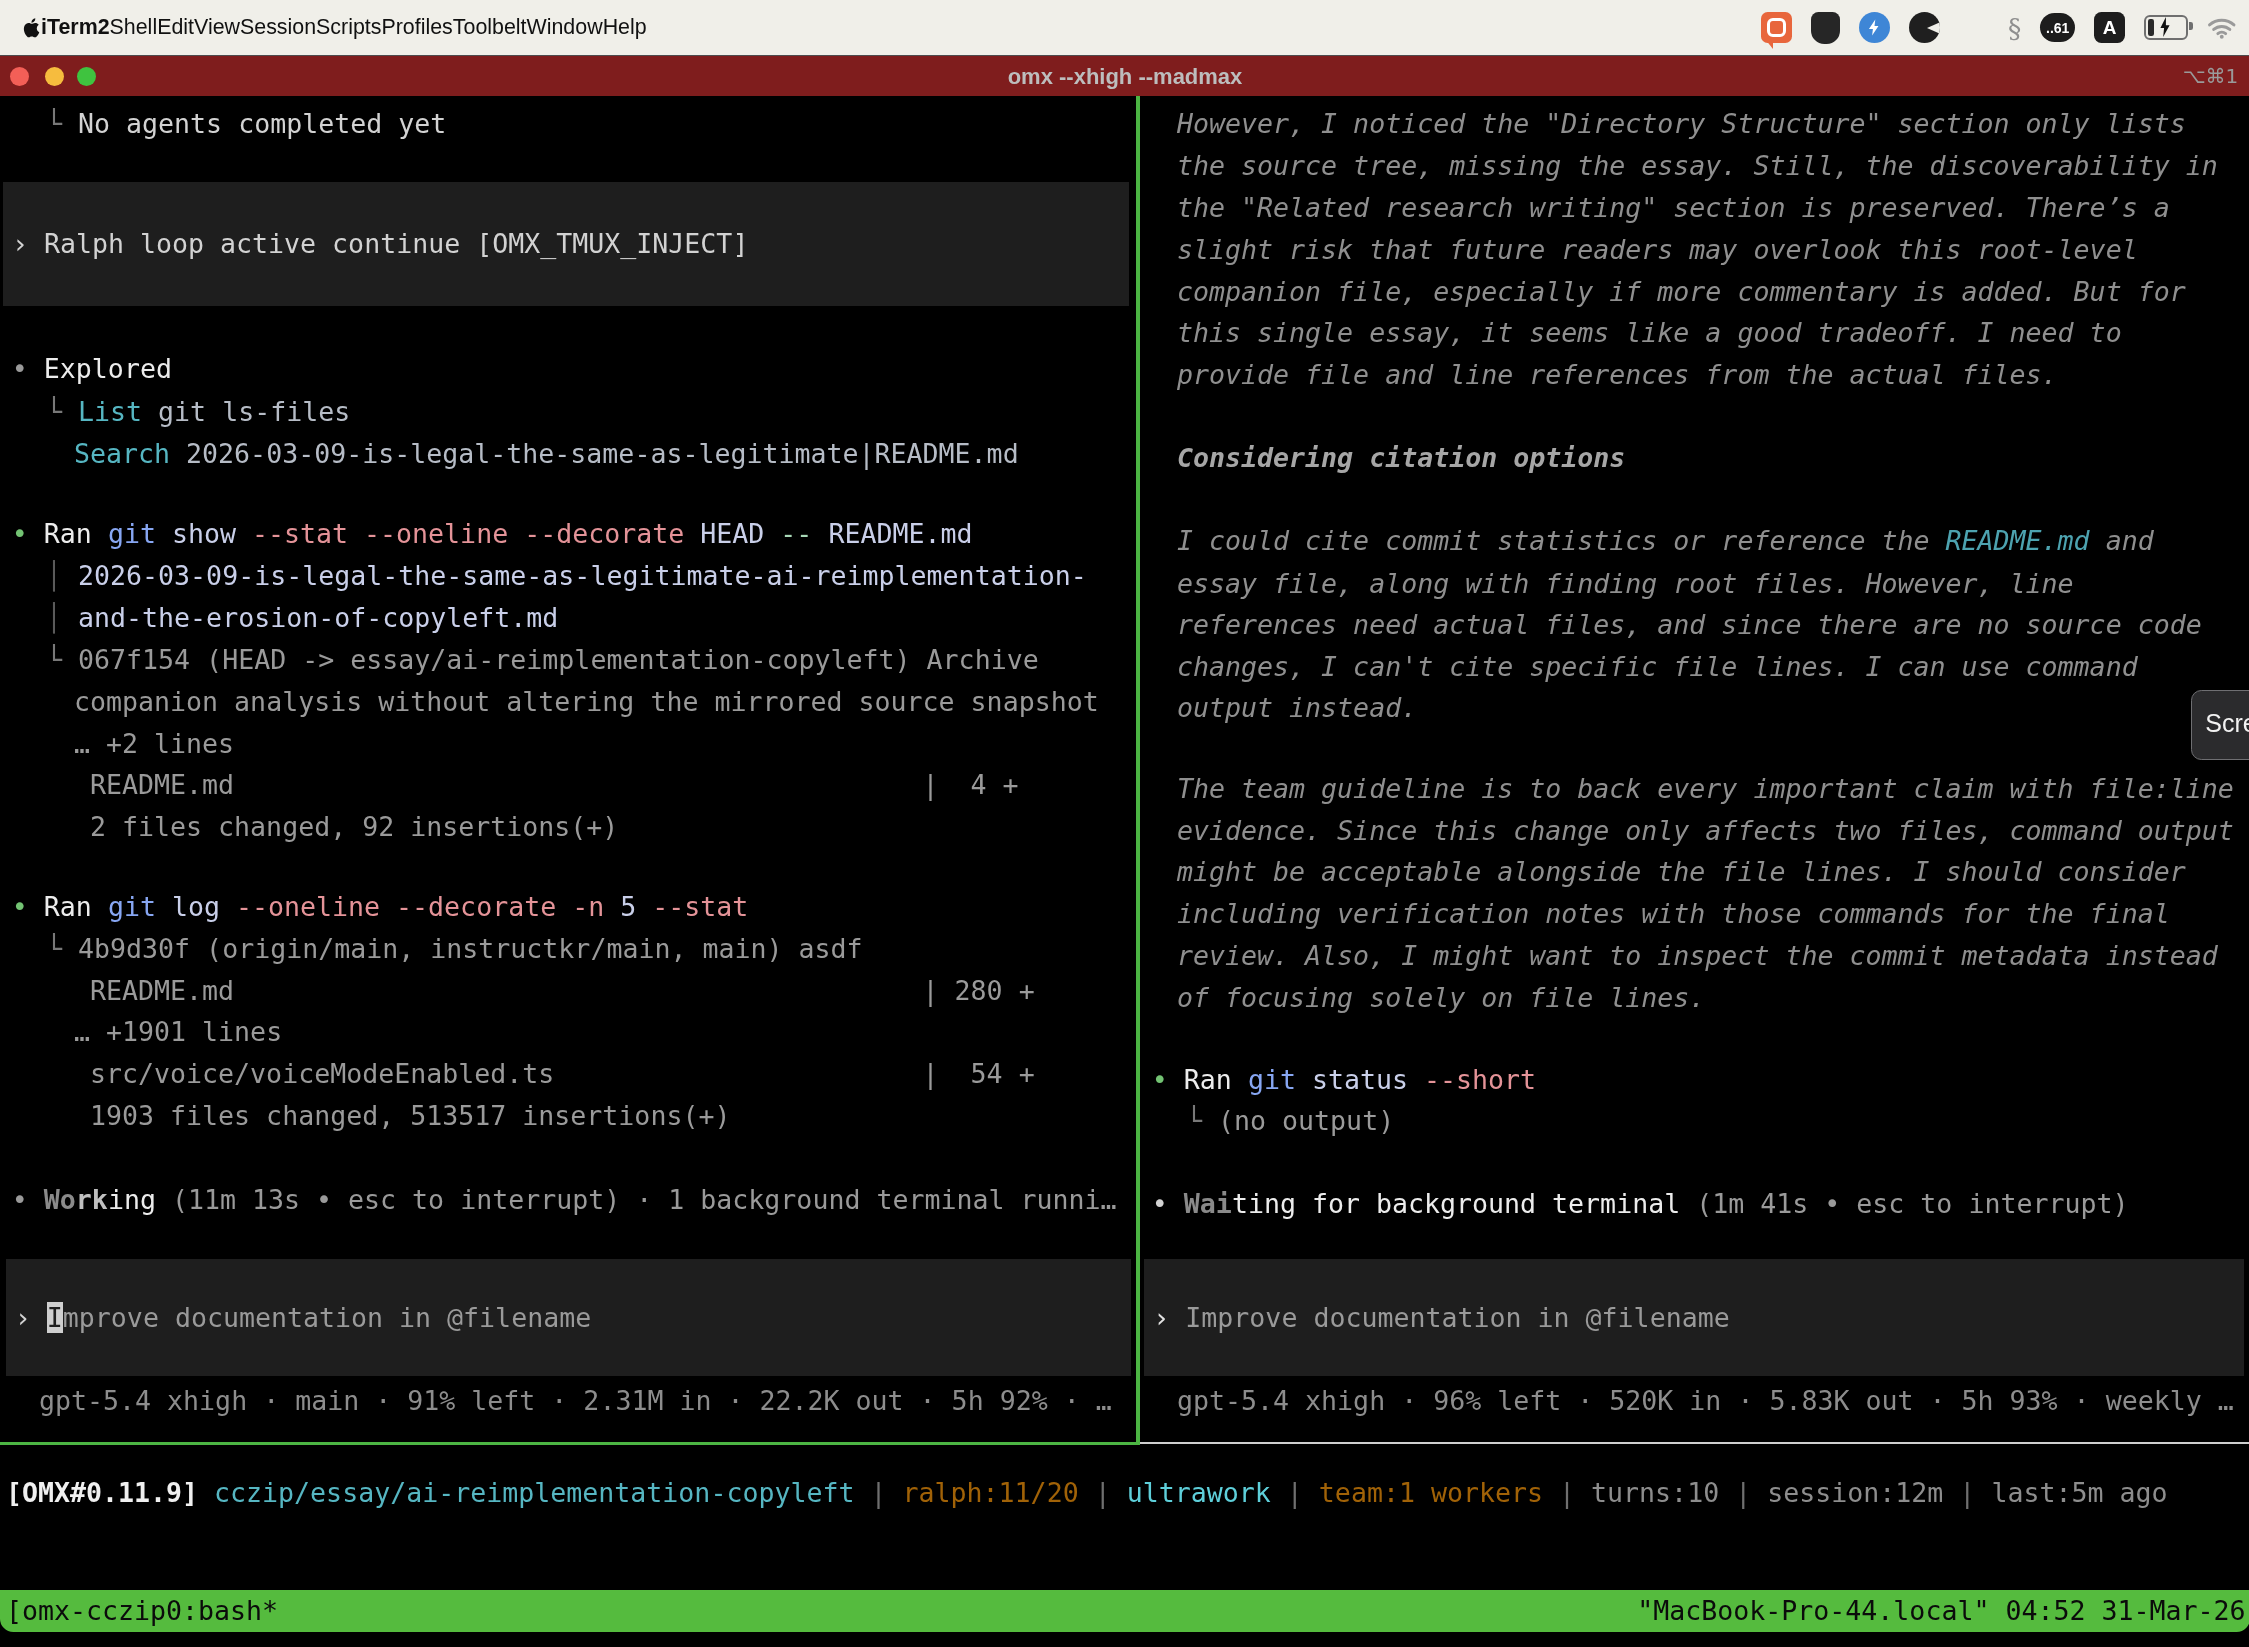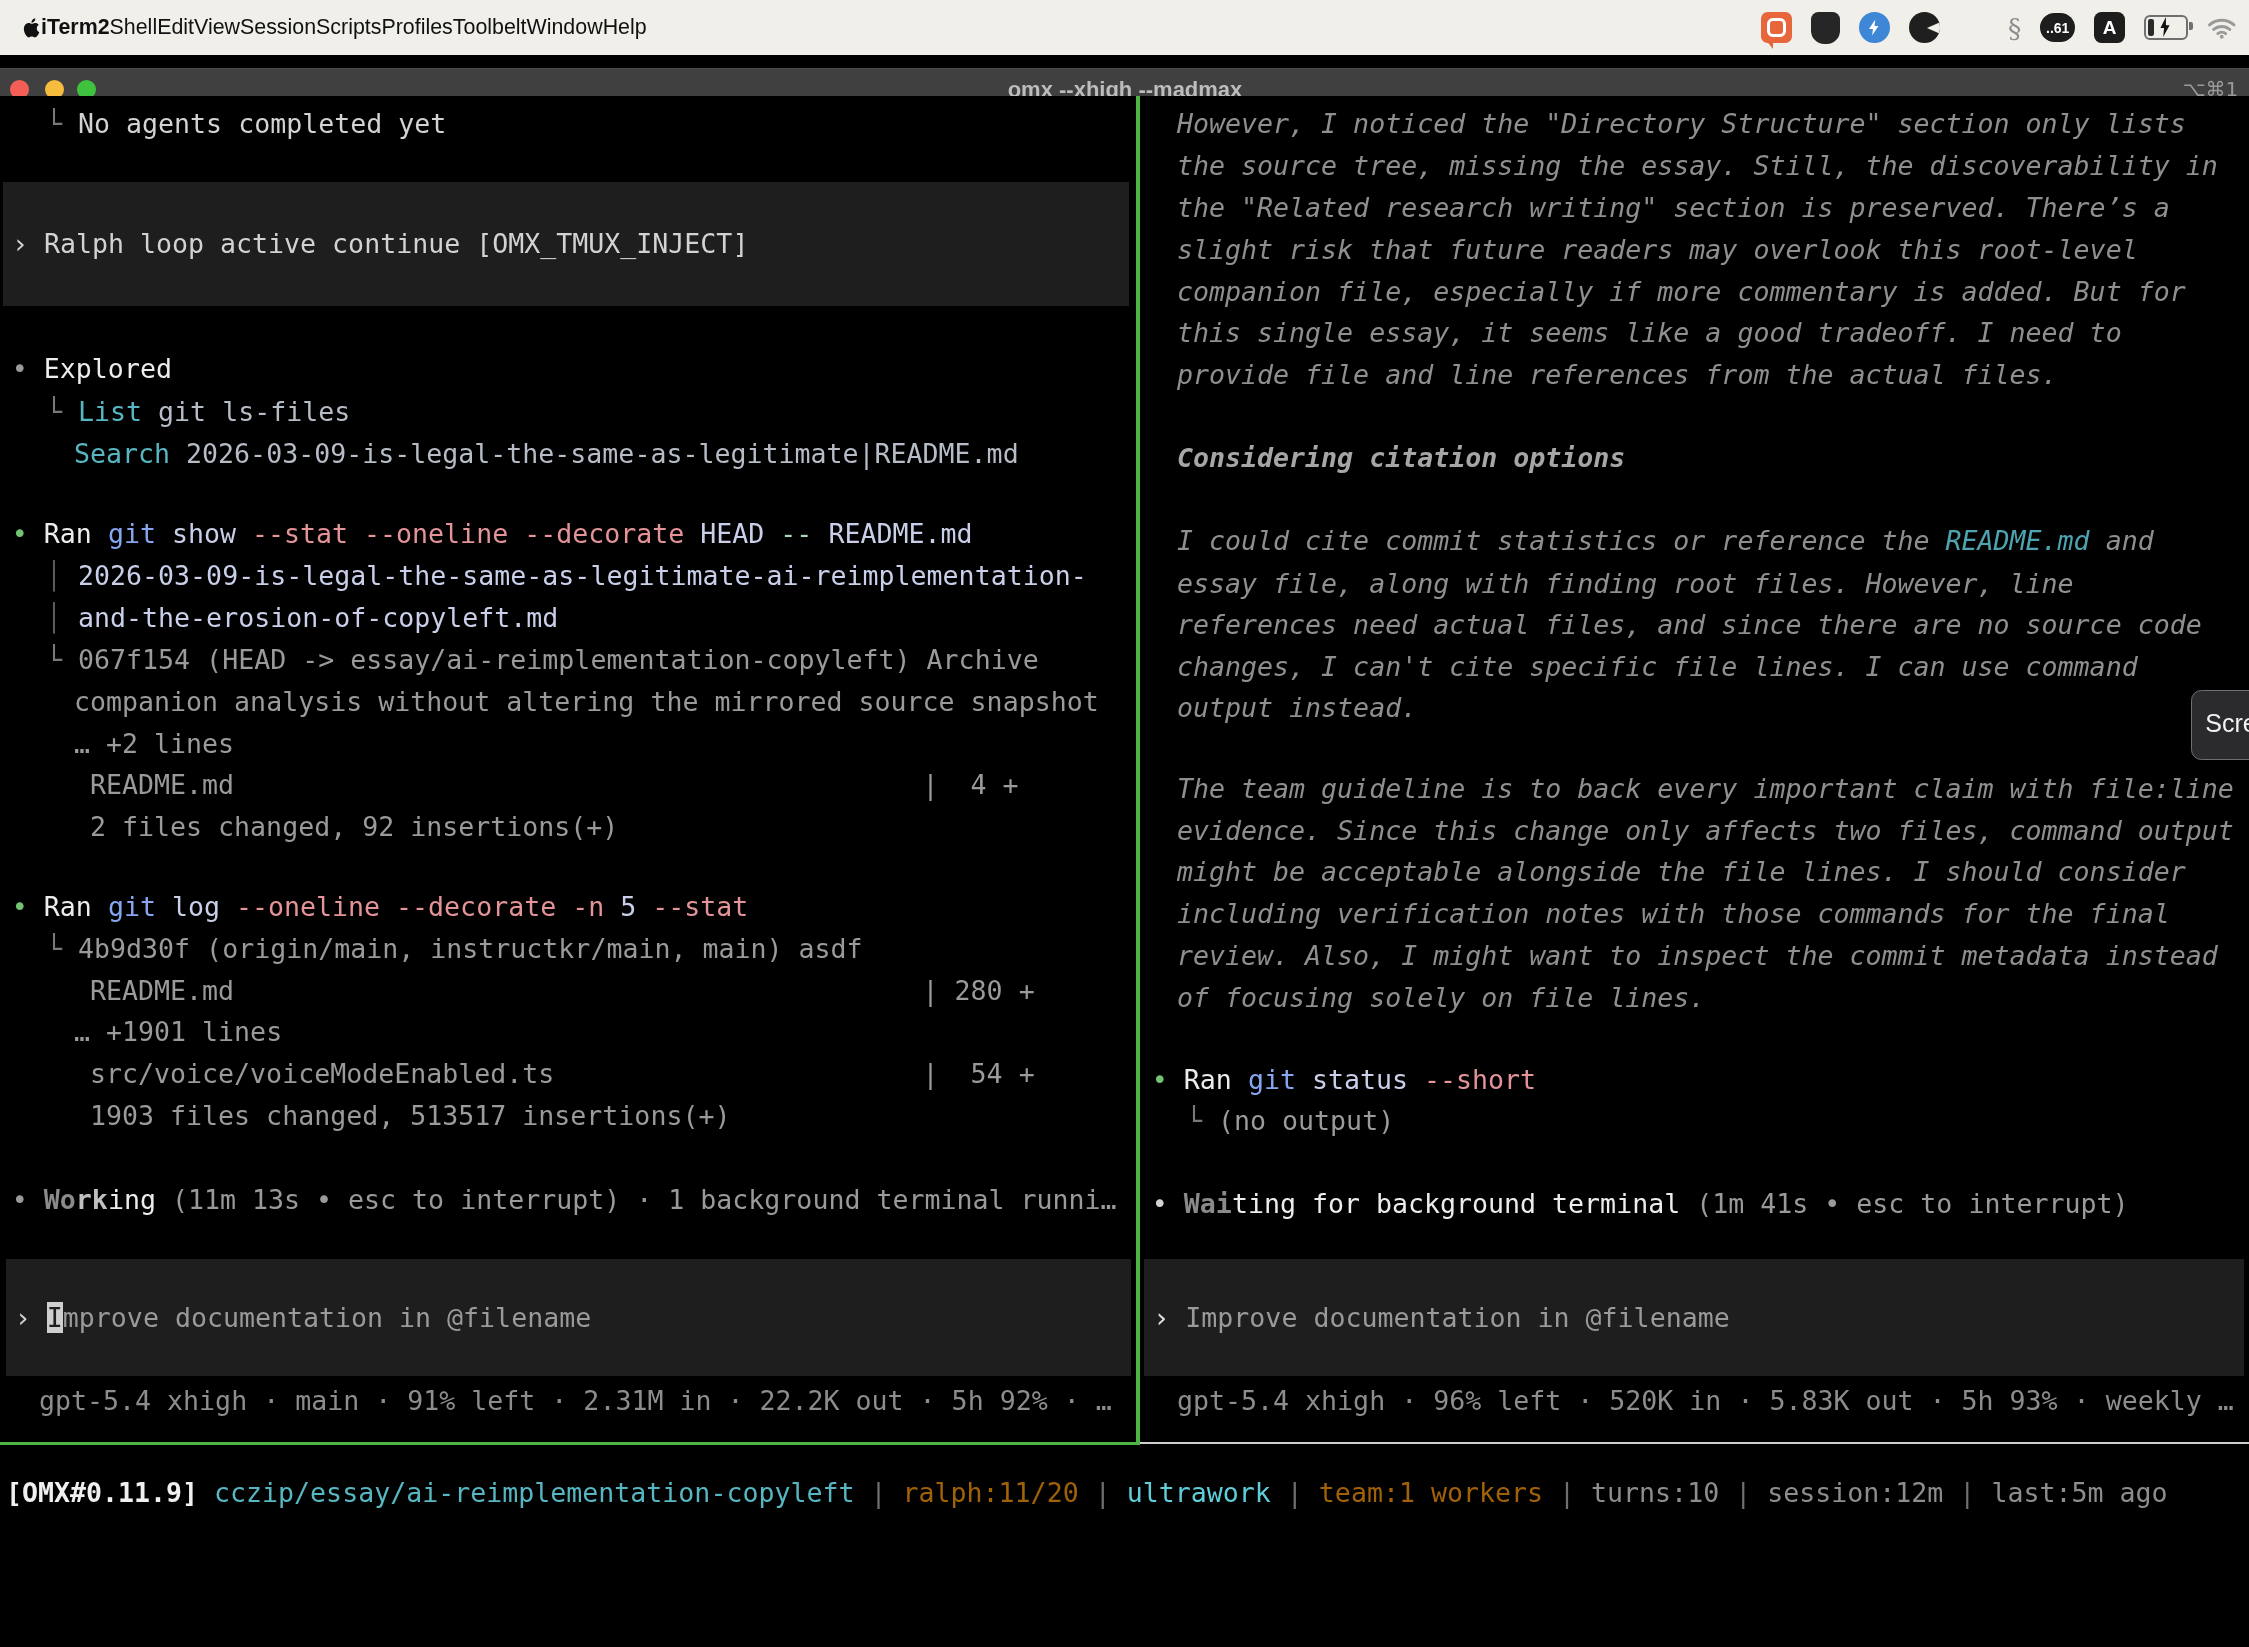--- a/index.html
+++ b/index.html
@@ -36,21 +36,21 @@
               font-size:14px;font-weight:700;display:flex;align-items:center;justify-content:center;}
   .ic-akey{width:31px;height:31px;background:#1d1d1d;border-radius:7.4px;color:#fff;
            font-size:19px;font-weight:700;display:flex;align-items:center;justify-content:center;}
   .ic-batt{position:relative;width:40px;height:20.7px;border:2.2px solid #6f6f6f;border-radius:5.9px;}
   .ic-batt::after{content:"";position:absolute;right:-6.6px;top:5.2px;width:3.7px;height:8px;background:#6f6f6f;border-radius:0 2.2px 2.2px 0;}
   .ic-batt .lvl{position:absolute;left:1.5px;top:1.5px;bottom:1.5px;width:6.6px;background:#2a2a2a;border-radius:2.2px;}
   .ic-batt svg{position:absolute;left:10.3px;top:-1.5px;}
   
   .window{position:absolute;top:55px;left:0;width:2250px;height:1577px;background:#000;
           border-radius:0 0 13.3px 13.3px;overflow:hidden;}
-  .titlebar{position:absolute;top:0;left:0;width:100%;height:41px;background:#404040;border-top:0.7px solid #4d4c4e;margin-top:13px;}
+  .titlebar{position:absolute;top:0;left:0;width:100%;height:41px;background:#7f1d1d;border-top:0.7px solid #4d4c4e;}
   .tl{position:absolute;top:11px;width:19px;height:19px;border-radius:50%;}
   .tl.red{left:10.3px;background:#f35f57;}
   .tl.yel{left:45px;background:#f6bc3e;}
   .tl.grn{left:77px;background:#3fc33f;}
   .wtitle{position:absolute;left:0;right:0;top:0;height:41px;line-height:41px;text-align:center;
           color:#bdbdbd;font-family:"Liberation Sans",sans-serif;font-weight:700;font-size:22px;}
   .wshort{position:absolute;right:11.8px;top:0;height:41px;line-height:41px;color:#9a9a9a;
           font-family:"DejaVu Sans",sans-serif;font-size:20px;}
   
   .term{position:absolute;top:41px;left:0;width:2250px;height:1349px;background:#000;
@@ -259,16 +259,20 @@
       </div>
 
       <div class="hb-left"></div>
       <div class="hb-right"></div>
 
       <div class="tooltip">Scre</div>
     </div>
 
     <div class="omxrow"><span class="c-omxw">[OMX#0.11.9]</span><span class="c-g"> </span><span class="c-teal">cczip/essay/ai-reimplementation-copyleft</span><span class="c-sep"> | </span><span class="c-omxg">ralph:11/20</span><span class="c-sep"> | </span><span class="c-omxc">ultrawork</span><span class="c-sep"> | </span><span class="c-omxg">team:1 workers</span><span class="c-sep"> | </span><span class="c-omxd">turns:10</span><span class="c-sep"> | </span><span class="c-omxd">session:12m</span><span class="c-sep"> | </span><span class="c-omxd">last:5m ago</span></div>
 
+    <div class="tmuxbar">
+      <span class="tmux-left">[omx-cczip0:bash*</span>
+      <span class="tmux-right">"MacBook-Pro-44.local" 04:52 31-Mar-26</span>
+    </div>
 
   </div>
 </div>
 
 
 </body></html>

